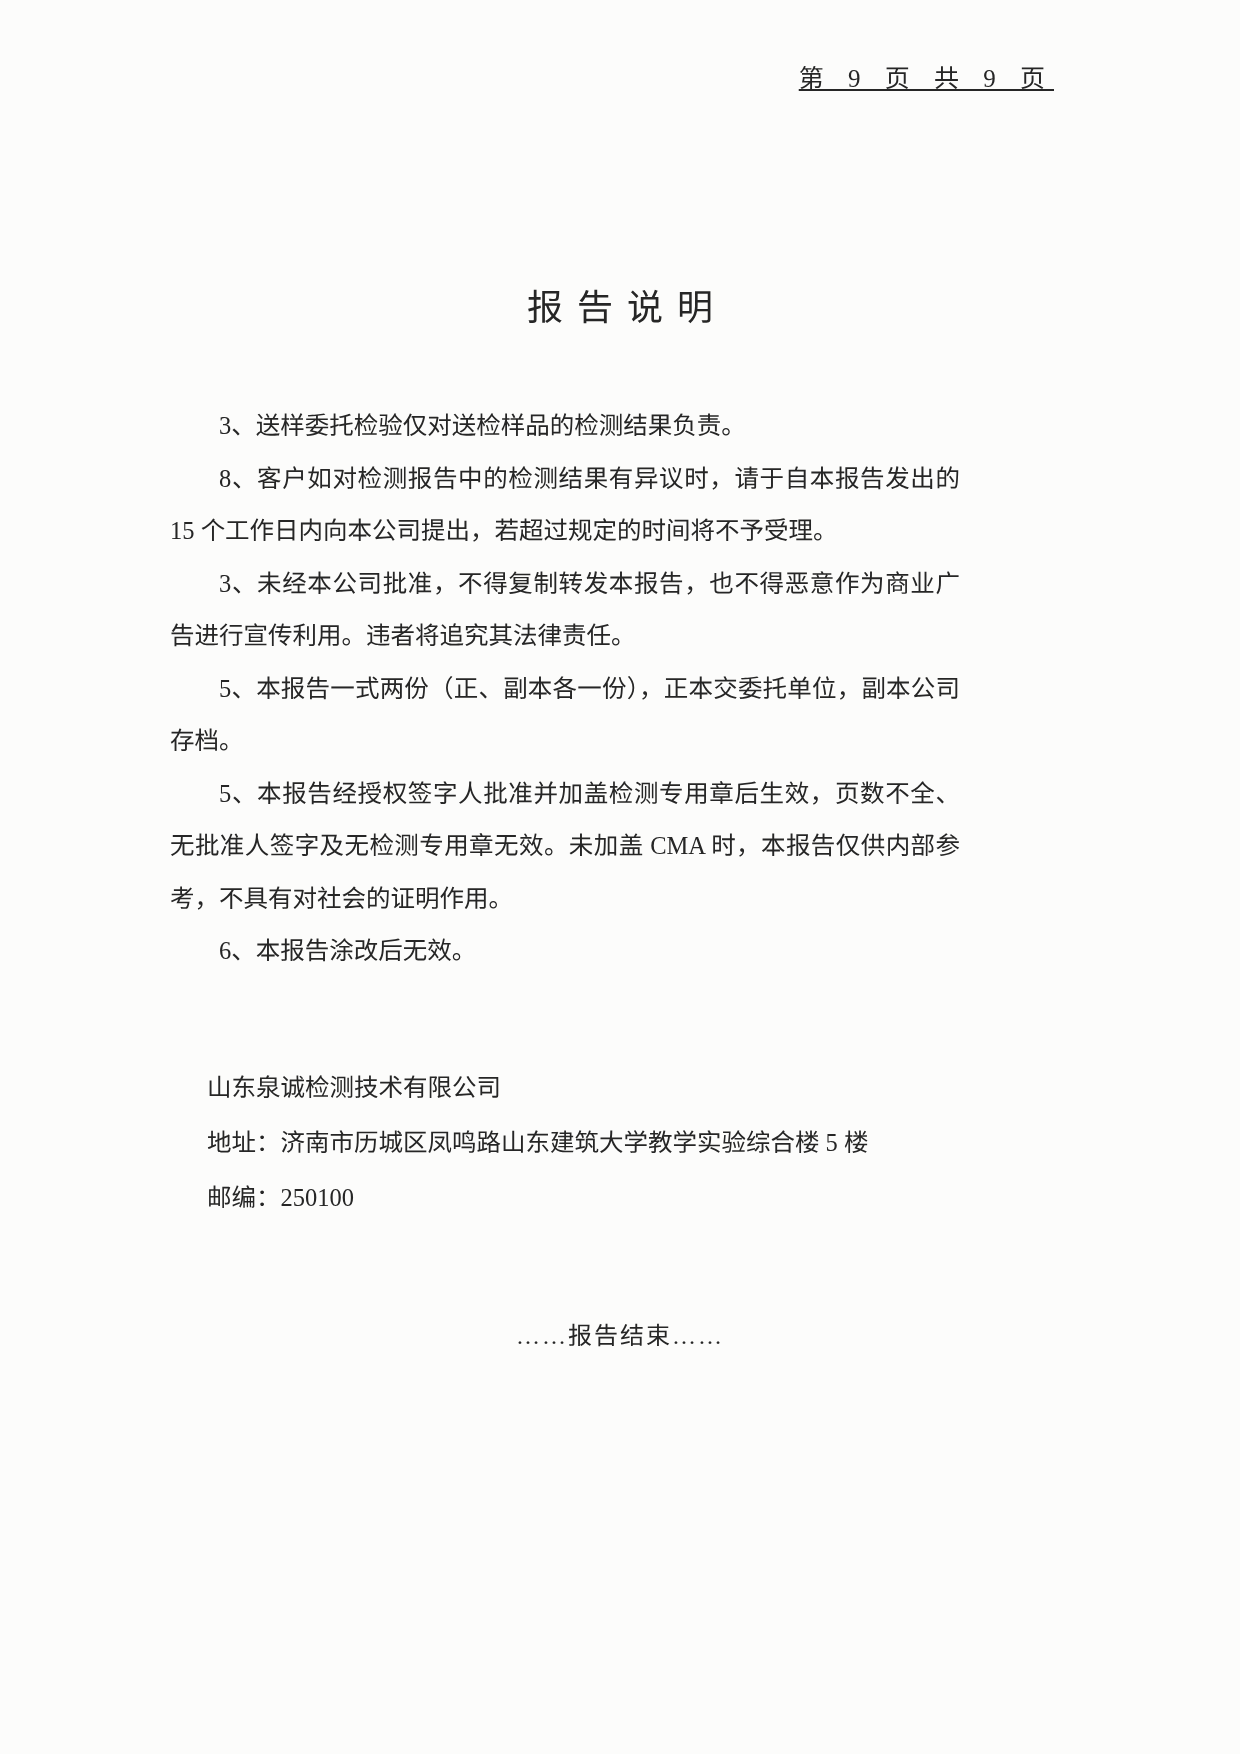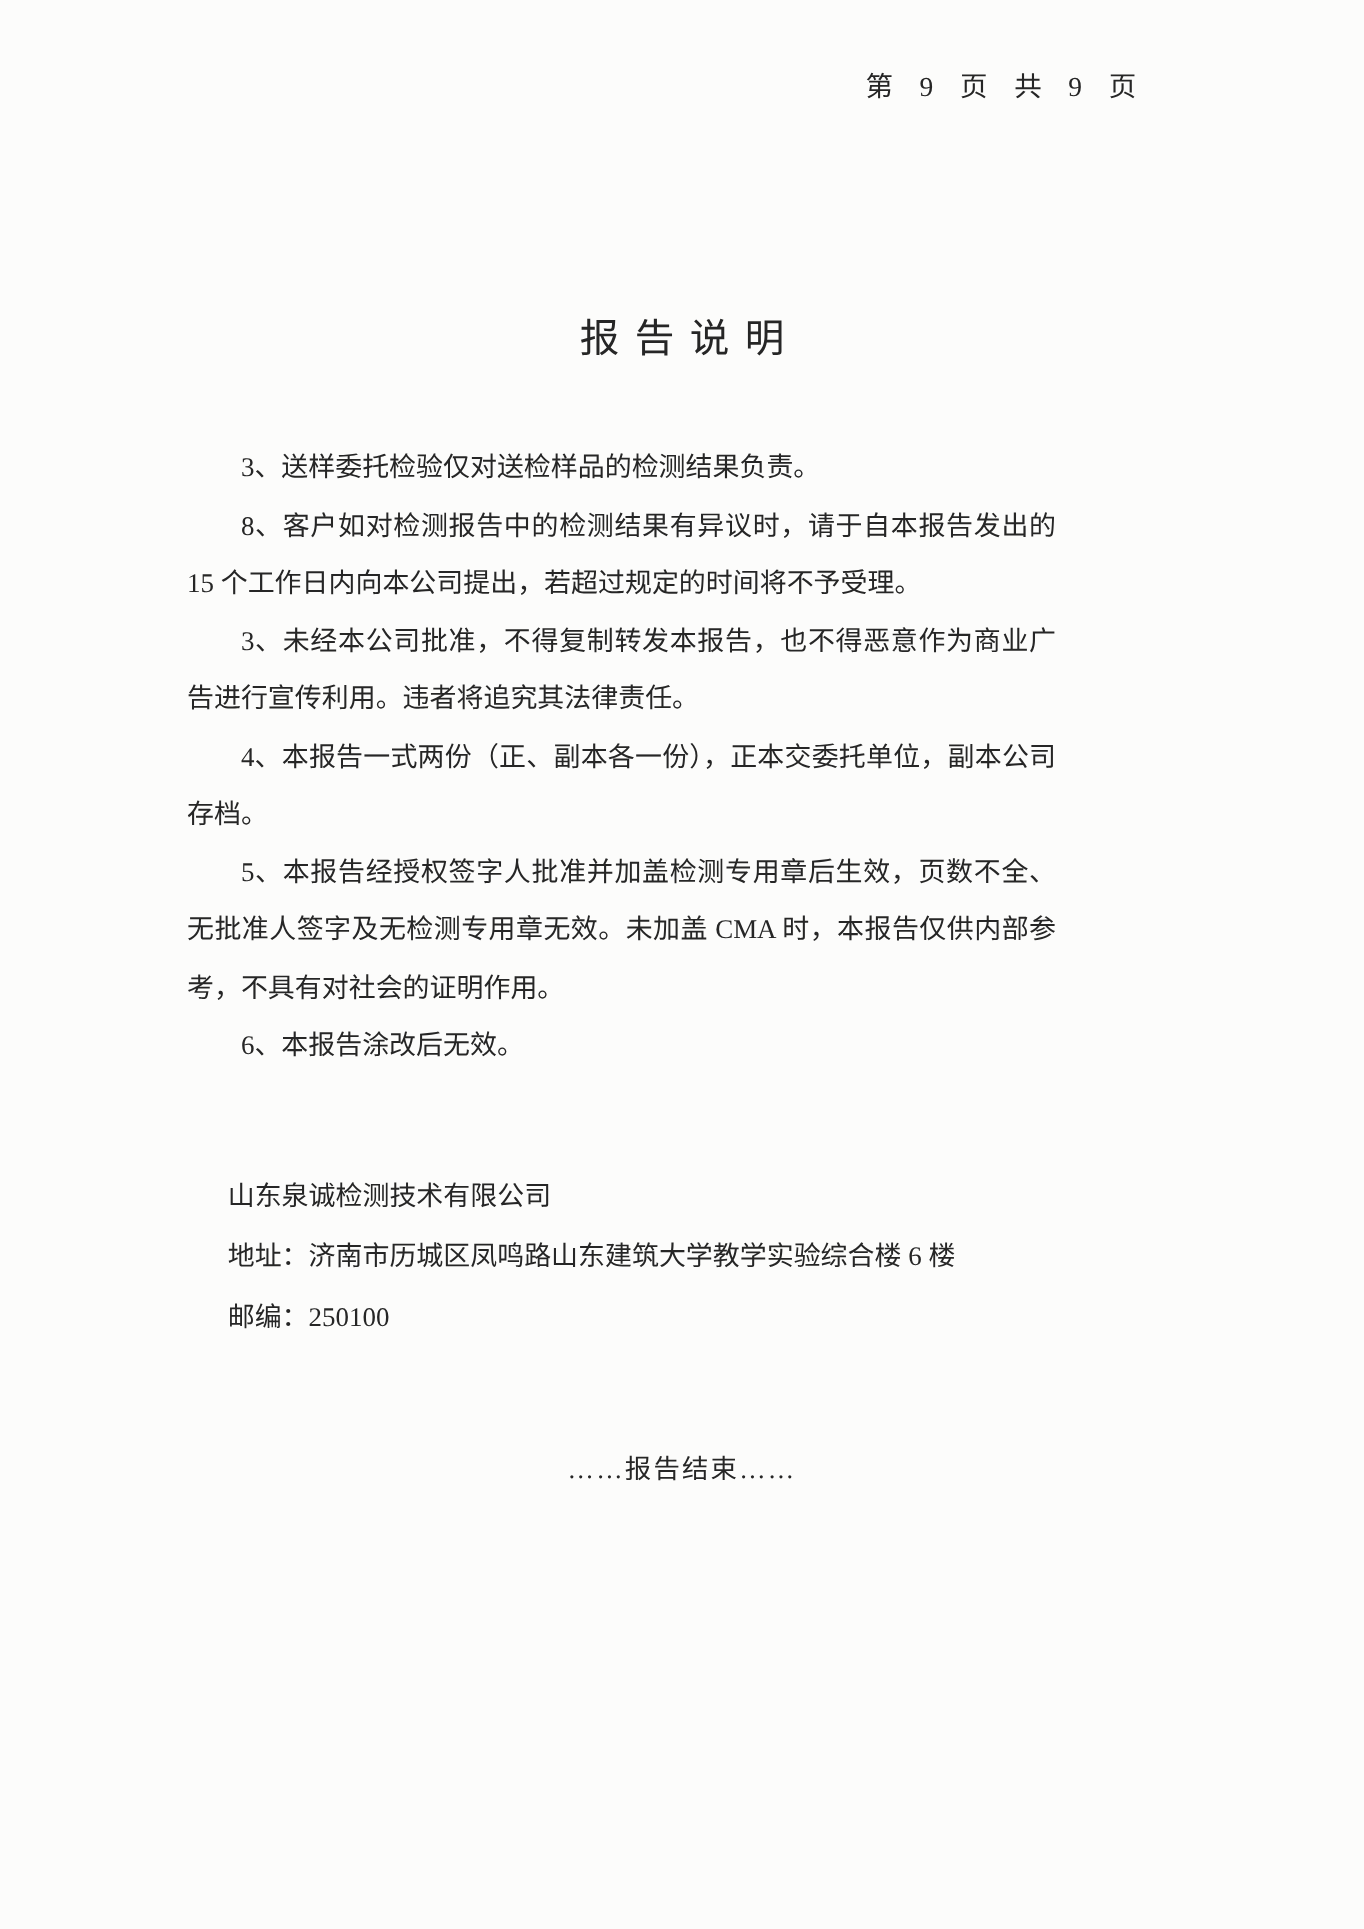--- a/index.html
+++ b/index.html
@@ -13,24 +13,25 @@
     height: 1754px;
     margin: 0 auto;
     background: #fcfcfb;
     color: #262626;
     font-family: "Liberation Serif", "DejaVu Serif", serif;
     overflow: hidden;
   }
   .page-number {
     position: absolute;
     top: 58px;
-    right: 198px;
+    right: 186px;
     font-size: 25px;
     letter-spacing: 9px;
     white-space: nowrap;
+    text-decoration: underline;
   }
   .doc-title {
     position: absolute;
     top: 254px;
     left: 0;
     width: 100%;
     text-align: center;
     font-size: 36px;
     font-weight: normal;
     letter-spacing: 14px;
@@ -76,26 +77,26 @@
 <div class="sheet">
 
   <div class="page-number">第 9 页 共 9 页</div>
 
   <h1 class="doc-title">报告说明</h1>
 
   <div class="notes">
     <p>3、送样委托检验仅对送检样品的检测结果负责。</p>
     <p>8、客户如对检测报告中的检测结果有异议时，请于自本报告发出的 15 个工作日内向本公司提出，若超过规定的时间将不予受理。</p>
     <p>3、未经本公司批准，不得复制转发本报告，也不得恶意作为商业广告进行宣传利用。违者将追究其法律责任。</p>
-    <p>4、本报告一式两份（正、副本各一份），正本交委托单位，副本公司存档。</p>
+    <p>5、本报告一式两份（正、副本各一份），正本交委托单位，副本公司存档。</p>
     <p>5、本报告经授权签字人批准并加盖检测专用章后生效，页数不全、无批准人签字及无检测专用章无效。未加盖 CMA 时，本报告仅供内部参考，不具有对社会的证明作用。</p>
     <p>6、本报告涂改后无效。</p>
   </div>
 
   <div class="company-block">
     <div>山东泉诚检测技术有限公司</div>
-    <div>地址：济南市历城区凤鸣路山东建筑大学教学实验综合楼 6 楼</div>
+    <div>地址：济南市历城区凤鸣路山东建筑大学教学实验综合楼 5 楼</div>
     <div>邮编：250100</div>
   </div>
 
   <div class="report-end">……报告结束……</div>
 
 </div>
 
 </body></html>

